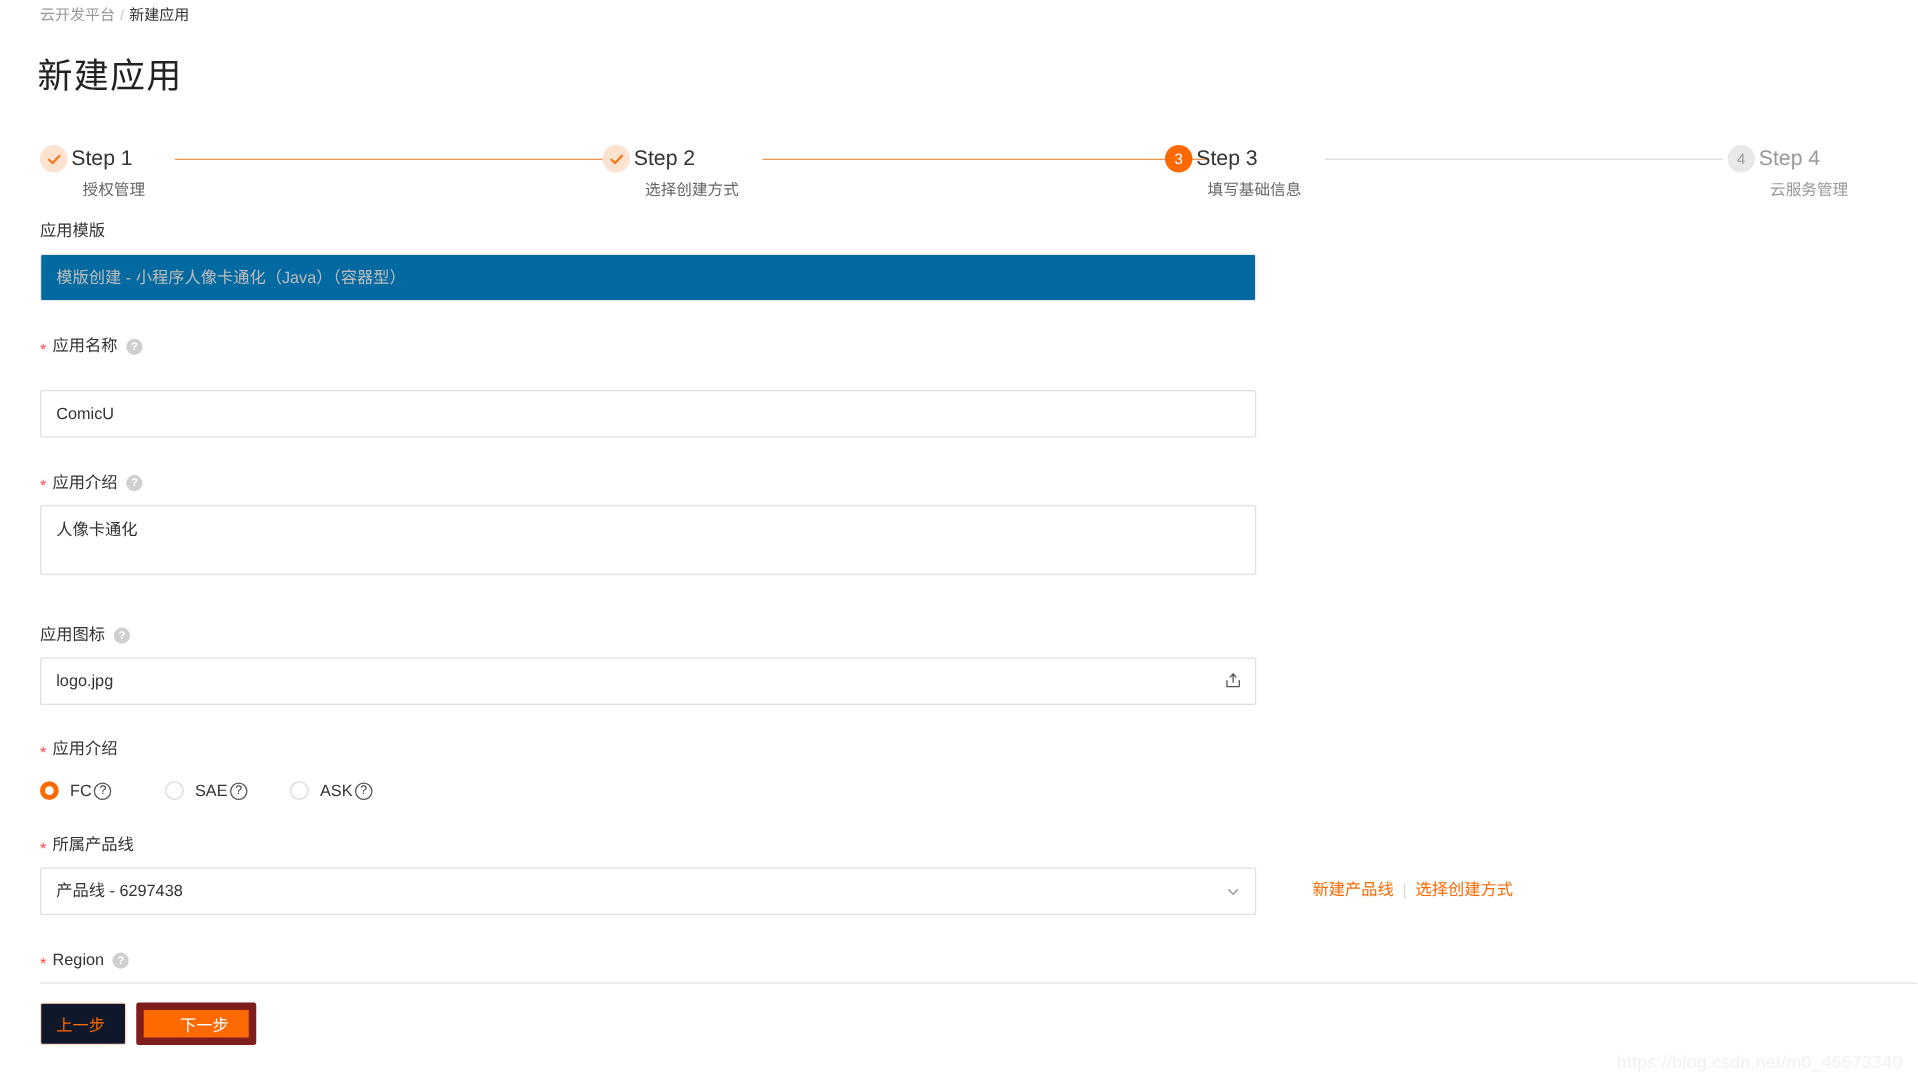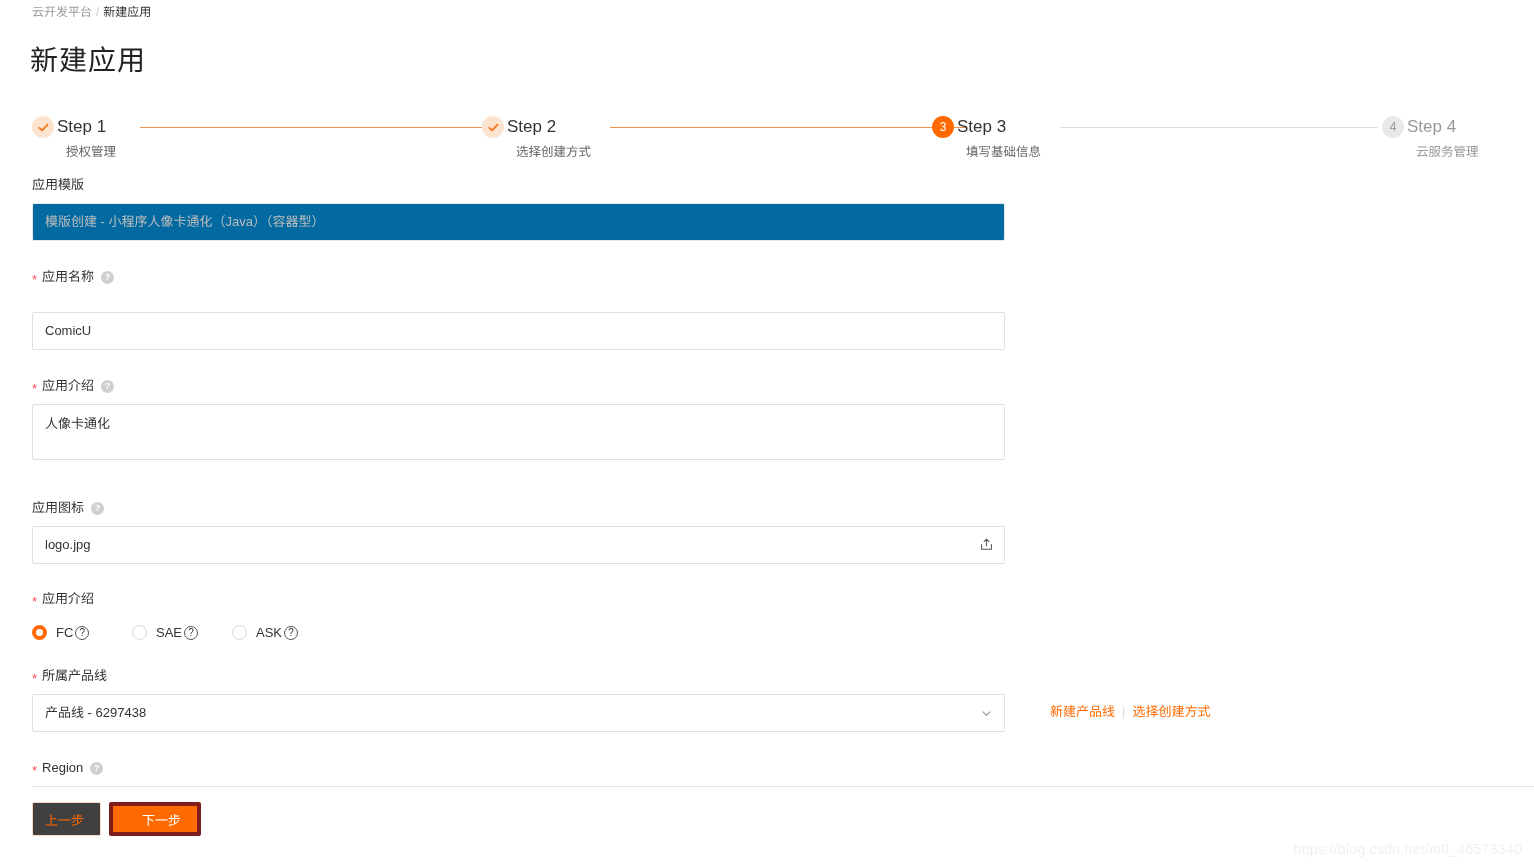--- a/index.html
+++ b/index.html
@@ -166,24 +166,24 @@
     width: 1502px; height: 1px; background: #e4e4e4;
   }
   .actions { position: absolute; left: 32px; top: 802px; display: flex; }
   .btn {
     height: 34px; min-width: 68px;
     display: inline-flex; align-items: center; justify-content: center;
     font-size: 13px; border-radius: 2px;
     cursor: pointer; padding: 0 16px;
   }
   .btn-secondary {
-    background: #404040; color: #ff6a00; border: 1px solid #fbd8bf; padding-left: 12px;
+    background: #0f172a; color: #ff6a00; border: 1px solid #fbd8bf; padding-left: 12px;
   }
   .btn-primary {
-    background: #ff6a00; color: #ffffff; border: 4px solid #7f1d1d;
+    background: #ff6a00; color: #ffffff; border: 6px solid #7f1d1d;
     margin-left: 8px;
     padding-left: 29px;
   }
 
   .watermark {
     position: absolute; right: 12px; bottom: 10px;
     font-size: 14px; color: #f0f0f0;
     letter-spacing: 0.3px; user-select: none;
     white-space: nowrap;
   }

